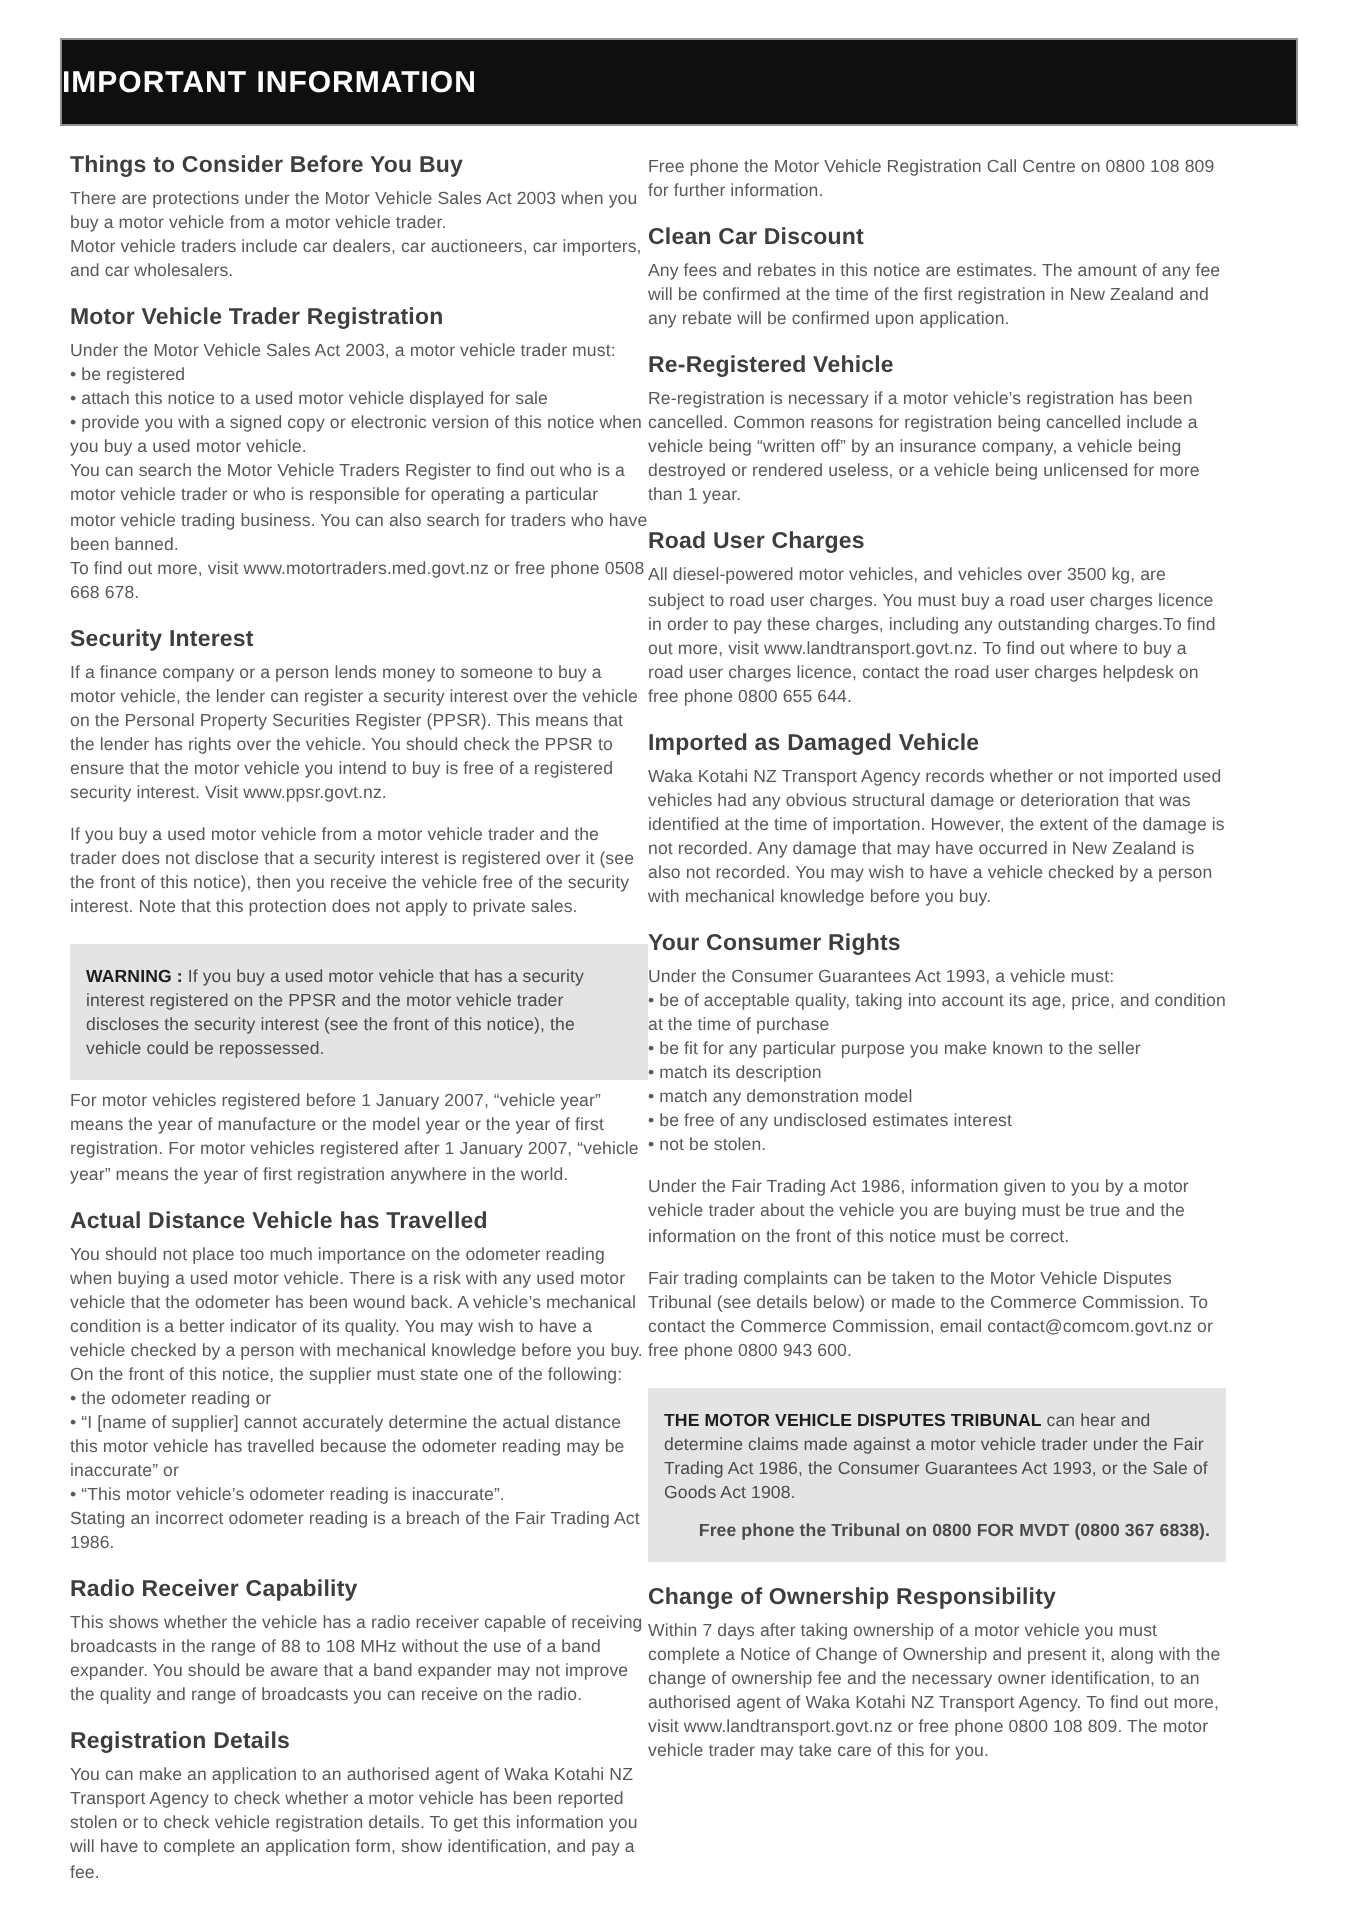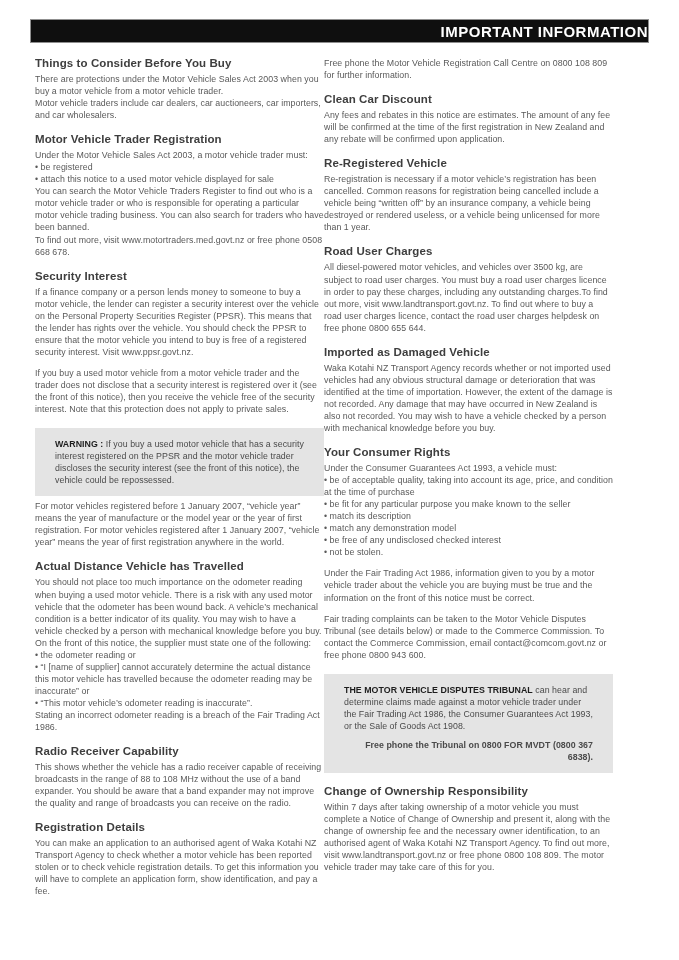--- a/index.html
+++ b/index.html
@@ -5,24 +5,24 @@
   * { margin: 0; padding: 0; box-sizing: border-box; }
   html, body { background: #ffffff; }
   body {
     width: 679px; height: 960px;
     font-family: "Liberation Sans", sans-serif;
     overflow: hidden;
     position: relative;
   }
   .header-bar {
     margin: 19px 30px 0 30px;
-    height: 24px;
+    height: 44px;
     background: var(--header-bg, #0f0f0f);
     border: 1px solid #8f8f8f;
-    display: flex; align-items: center; justify-content: flex-end;
+    display: flex; align-items: center; justify-content: flex-start;
   }
   .header-title {
     color: var(--header-text, #ffffff);
     font-weight: bold;
     font-size: 15px;
     letter-spacing: 0.5px;
   }
   .columns {
     display: flex;
     padding: 14px 0 0 35px;
@@ -39,21 +39,21 @@
   .col > .section:first-child .sec-heading { margin-top: 0; }
   p.body-text {
     font-size: 8.8px;
     line-height: 1.37;
     color: #595959;
     letter-spacing: 0.05px;
   }
   p.spaced { margin-top: 9px; }
   .gray-box {
     background: var(--box-bg, #e4e4e4);
-    padding: 10px 20px;
+    padding: 10px 8px;
     margin: 13px 0 4px 0;
   }
   .gray-box p.body-text { color: #4a4a4a; }
   .box-lead { font-weight: bold; color: #1d1d1d; }
   .box-footer { font-weight: bold; color: #1d1d1d; margin-top: 7px; text-align: right; }
 </style>
 </head>
 <body>
 
 <div class="header-bar">
@@ -65,20 +65,21 @@
       <section class="section">
         <h3 class="sec-heading">Things to Consider Before You Buy</h3>
         <p class="body-text">There are protections under the Motor Vehicle Sales Act 2003 when you buy a motor vehicle from a motor vehicle trader.</p>
         <p class="body-text">Motor vehicle traders include car dealers, car auctioneers, car importers, and car wholesalers.</p>
       </section>
       <section class="section">
         <h3 class="sec-heading">Motor Vehicle Trader Registration</h3>
         <p class="body-text">Under the Motor Vehicle Sales Act 2003, a motor vehicle trader must:</p>
         <p class="body-text">• be registered</p>
         <p class="body-text">• attach this notice to a used motor vehicle displayed for sale</p>
+        <p class="body-text">• provide you with a signed copy or electronic version of this notice when you buy a used motor vehicle.</p>
         <p class="body-text">You can search the Motor Vehicle Traders Register to find out who is a motor vehicle trader or who is responsible for operating a particular motor vehicle trading business. You can also search for traders who have been banned.</p>
         <p class="body-text">To find out more, visit www.motortraders.med.govt.nz or free phone 0508 668 678.</p>
       </section>
       <section class="section">
         <h3 class="sec-heading">Security Interest</h3>
         <p class="body-text">If a finance company or a person lends money to someone to buy a motor vehicle, the lender can register a security interest over the vehicle on the Personal Property Securities Register (PPSR). This means that the lender has rights over the vehicle. You should check the PPSR to ensure that the motor vehicle you intend to buy is free of a registered security interest. Visit www.ppsr.govt.nz.</p>
         <p class="body-text spaced">If you buy a used motor vehicle from a motor vehicle trader and the trader does not disclose that a security interest is registered over it (see the front of this notice), then you receive the vehicle free of the security interest. Note that this protection does not apply to private sales.</p>
       </section>
       <section class="section">
         <div class="gray-box">
@@ -126,21 +127,21 @@
         <h3 class="sec-heading">Imported as Damaged Vehicle</h3>
         <p class="body-text">Waka Kotahi NZ Transport Agency records whether or not imported used vehicles had any obvious structural damage or deterioration that was identified at the time of importation. However, the extent of the damage is not recorded. Any damage that may have occurred in New Zealand is also not recorded. You may wish to have a vehicle checked by a person with mechanical knowledge before you buy.</p>
       </section>
       <section class="section">
         <h3 class="sec-heading">Your Consumer Rights</h3>
         <p class="body-text">Under the Consumer Guarantees Act 1993, a vehicle must:</p>
         <p class="body-text">• be of acceptable quality, taking into account its age, price, and condition at the time of purchase</p>
         <p class="body-text">• be fit for any particular purpose you make known to the seller</p>
         <p class="body-text">• match its description</p>
         <p class="body-text">• match any demonstration model</p>
-        <p class="body-text">• be free of any undisclosed checked interest</p>
+        <p class="body-text">• be free of any undisclosed estimates interest</p>
         <p class="body-text">• not be stolen.</p>
         <p class="body-text spaced">Under the Fair Trading Act 1986, information given to you by a motor vehicle trader about the vehicle you are buying must be true and the information on the front of this notice must be correct.</p>
         <p class="body-text spaced">Fair trading complaints can be taken to the Motor Vehicle Disputes Tribunal (see details below) or made to the Commerce Commission. To contact the Commerce Commission, email contact@comcom.govt.nz or free phone 0800 943 600.</p>
       </section>
       <section class="section">
         <div class="gray-box">
     <p class="body-text"><strong class="box-lead">THE MOTOR VEHICLE DISPUTES TRIBUNAL</strong><span>  can hear and determine claims made against a motor vehicle trader under the Fair Trading Act 1986, the Consumer Guarantees Act 1993, or the Sale of Goods Act 1908.</span></p>
   <p class="body-text box-footer">Free phone the Tribunal on 0800 FOR MVDT (0800 367 6838).</p>
         </div>
       </section>

